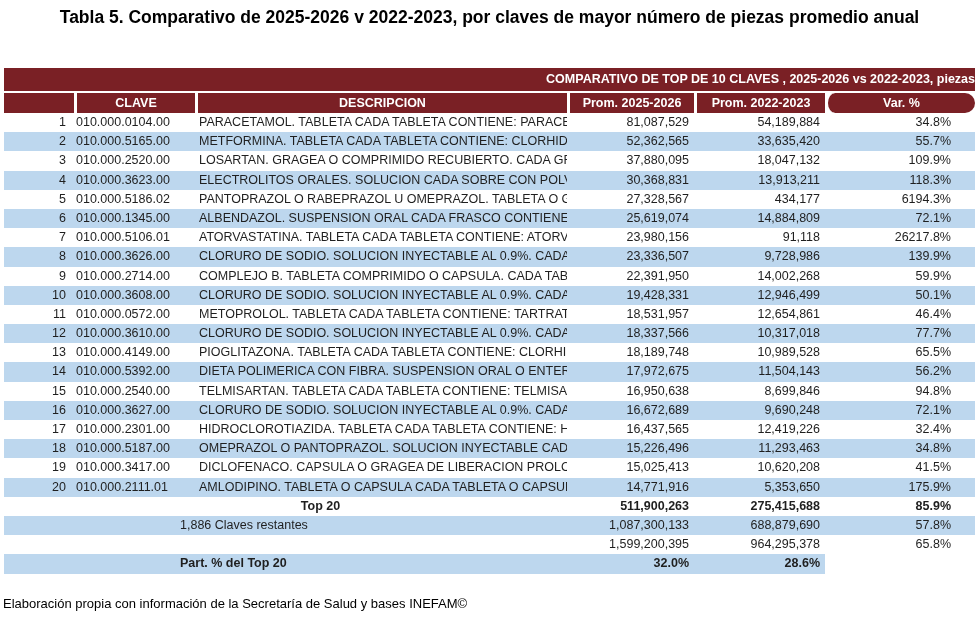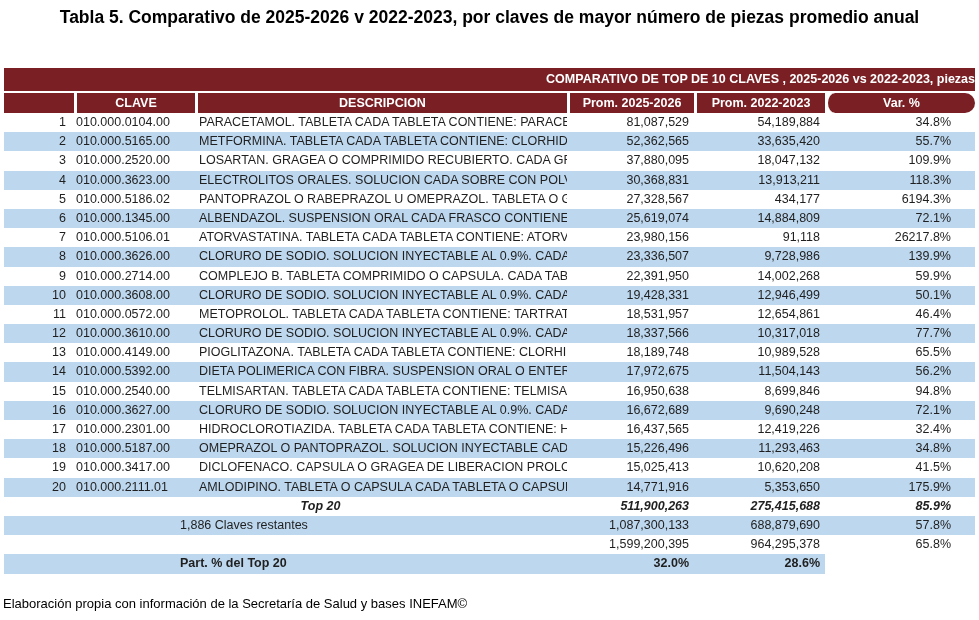--- a/index.html
+++ b/index.html
@@ -30,21 +30,21 @@
   .tr { display:flex; height:19.2px; line-height:19.2px; font-size:12.5px; background:#ffffff; }
   .tr.alt { background:#bdd7ee; }
   .td { overflow:hidden; white-space:nowrap; }
   .td.rank { width:70px; text-align:right; padding-right:8px; }
   .td.clave { width:121px; text-align:left; padding-left:2px; }
   .td.desc { width:372px; text-align:left; padding-left:4px; }
   .td.num1 { width:127px; text-align:right; padding-right:5px; }
   .td.num2 { width:131px; text-align:right; padding-right:5px; }
   .td.var { width:150px; text-align:right; padding-right:24px; }
   .td.label { width:493px; }
-  .s-top20 { font-weight:700;font-style:italic; }
+  .s-top20 { font-weight:700; }
   .s-top20 .label { text-align:center; }
   .s-rest { background:#bdd7ee; }
   .s-rest .label, .s-part .label { padding-left:106px; }
   .s-part { background:#bdd7ee; font-weight:700; }
   .s-part .td.var { background:#ffffff; }
   .footer-note {
     position:absolute; left:3px; top:596px; width:970px;
     font-weight:400; font-size:13px; color:#000000;
   }
 </style>

